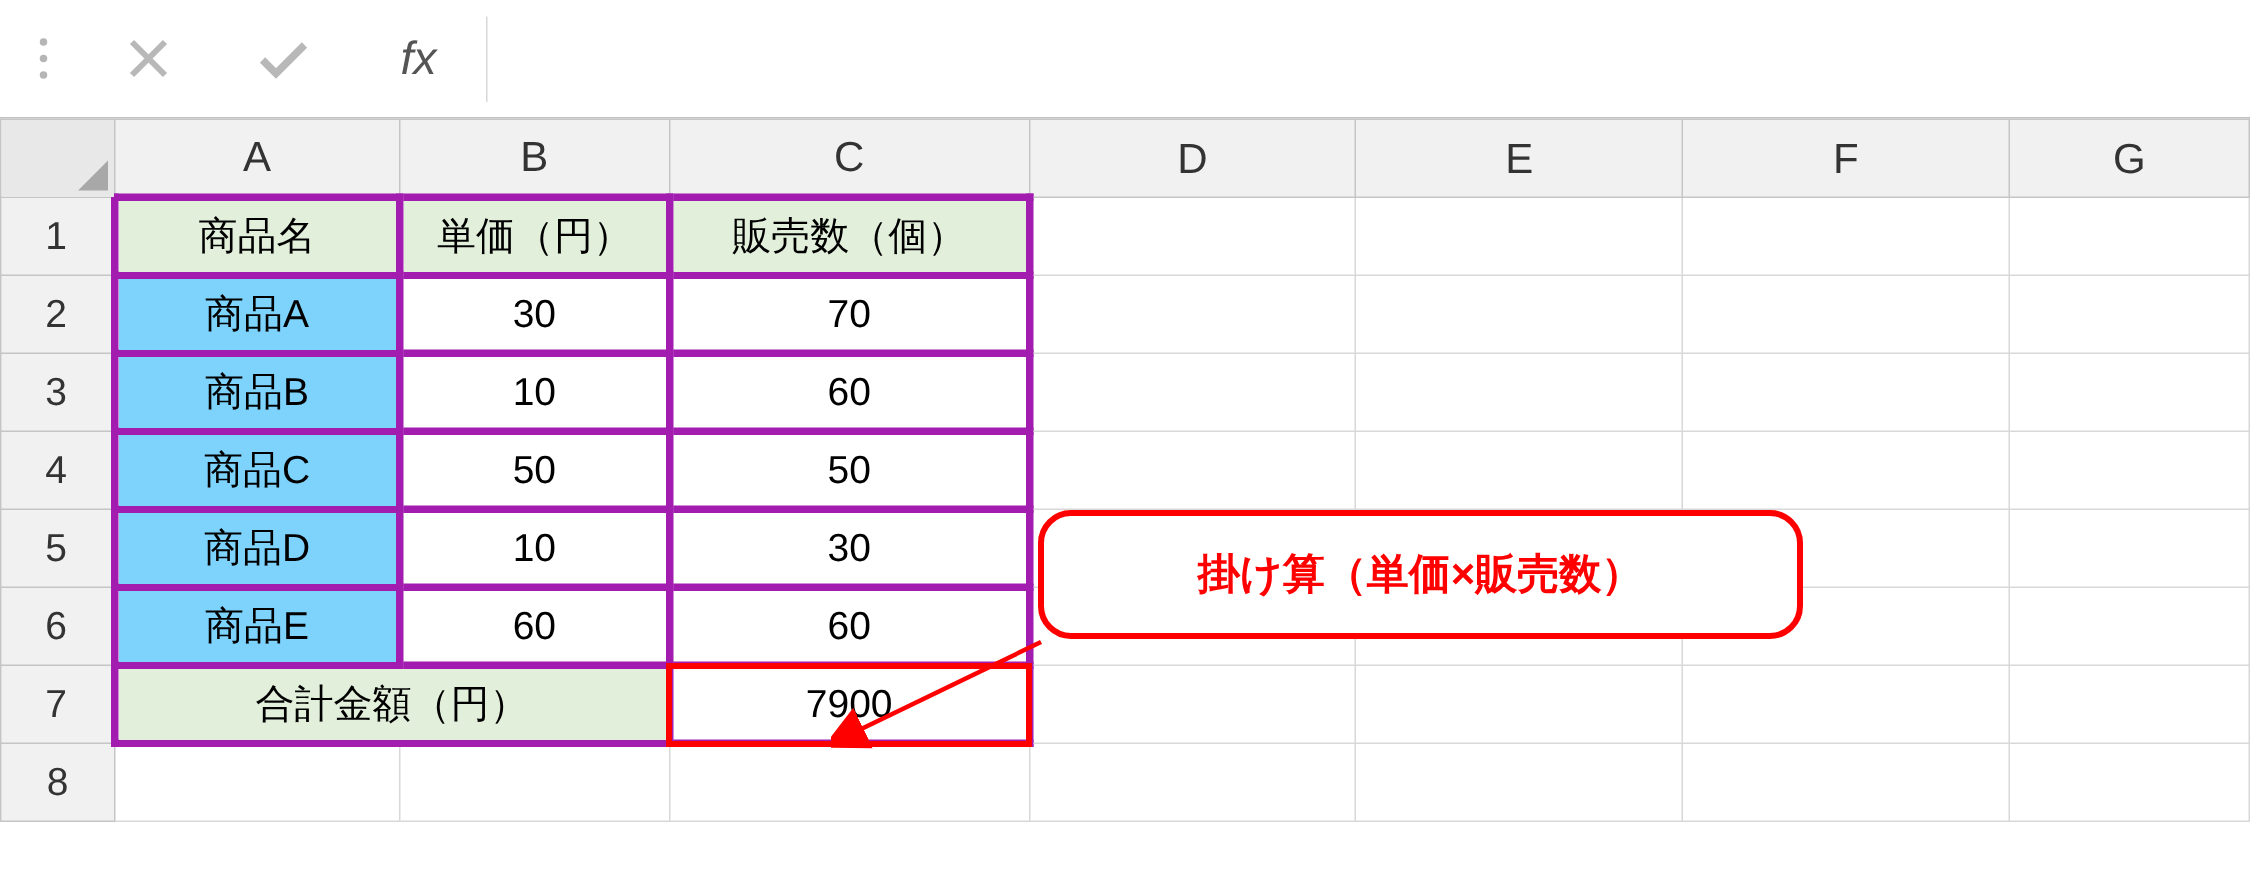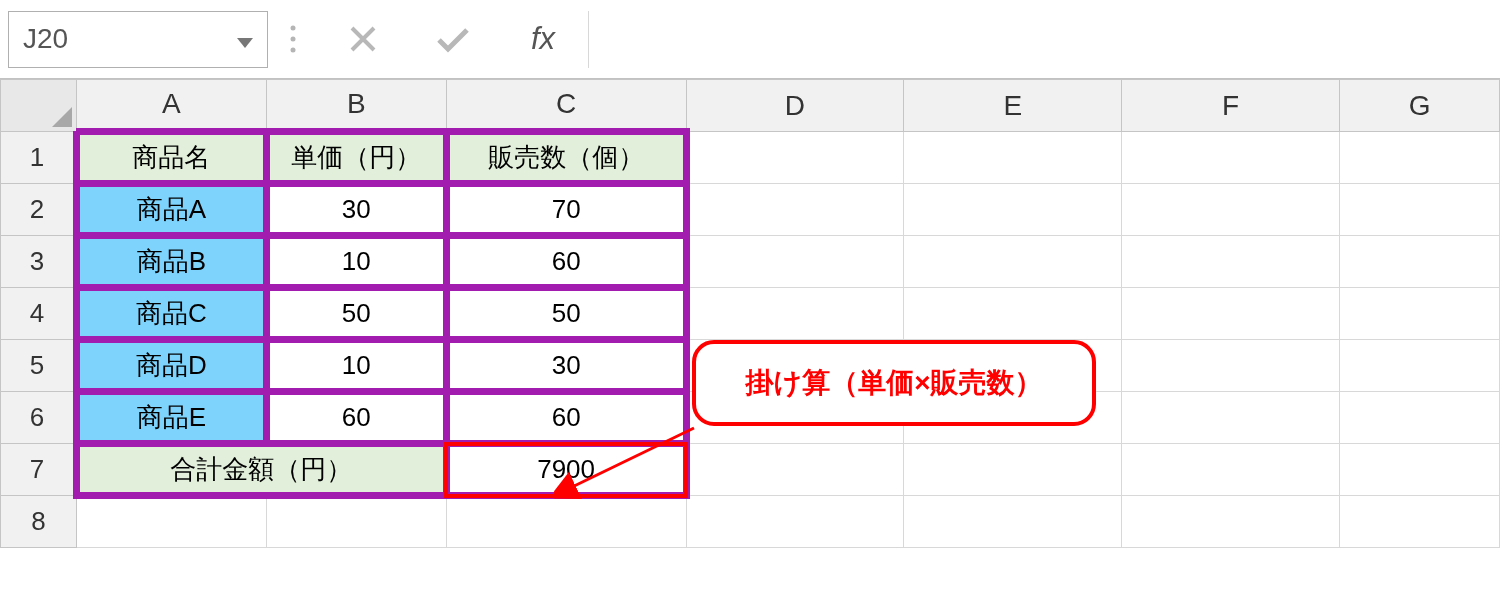--- a/index.html
+++ b/index.html
@@ -124,21 +124,21 @@
     border: 1px solid #d8d8d8;
     height: 52px;
     font-size: 26px;
     text-align: center;
     color: #000;
     position: relative;
     padding: 0;
   }
 
   
-  td.data { border: 7px solid #a21caf; }
+  td.data { border: 5px solid #a21caf; }
 
   .bg-green { background: #e2efda; }
   .bg-yellow { background: #7dd3fc; }
 
   
   .merged-label {
     text-align: center;
     font-family: Liberation Serif, serif;
   }
 
@@ -146,21 +146,21 @@
   .red-box {
     outline: 4px solid #ff0000;
     outline-offset: -2px;
   }
 
   
   .callout {
     position: absolute;
     left: 692px;
     top: 340px;
-    width: 404px;
+    width: 510px;
     border: 4px solid #ff0000;
     border-radius: 22px;
     background: #fff;
     padding: 18px 26px;
     font-size: 28px;
     color: #ff0000;
     font-weight: bold;
     line-height: 1.5;
     text-align: center;
     z-index: 5;
@@ -171,28 +171,20 @@
     left: 554px;
     top: 418px;
     z-index: 4;
     pointer-events: none;
   }
 </style>
 </head>
 <body>
 
 <div class="formula-bar">
-  <div class="name-box">
-    <span>J20</span>
-    <span class="name-box-dd">
-      <svg width="16" height="10" viewBox="0 0 16 10">
-          <path d="M0 0 L8 10 L16 0 Z" fill="#777"></path>
-        </svg>
-    </span>
-  </div>
   <div class="fb-sep">
     <svg width="6" height="30">
         <circle cx="3" cy="4" r="2.5" fill="#b5b5b5"></circle>
         <circle cx="3" cy="15" r="2.5" fill="#b5b5b5"></circle>
         <circle cx="3" cy="26" r="2.5" fill="#b5b5b5"></circle>
       </svg>
   </div>
   <div class="fb-btn">
     <svg width="30" height="30" viewBox="0 0 30 30">
         <path d="M4 4 L26 26 M26 4 L4 26" stroke="#b8b8b8" stroke-width="4" fill="none"></path>

